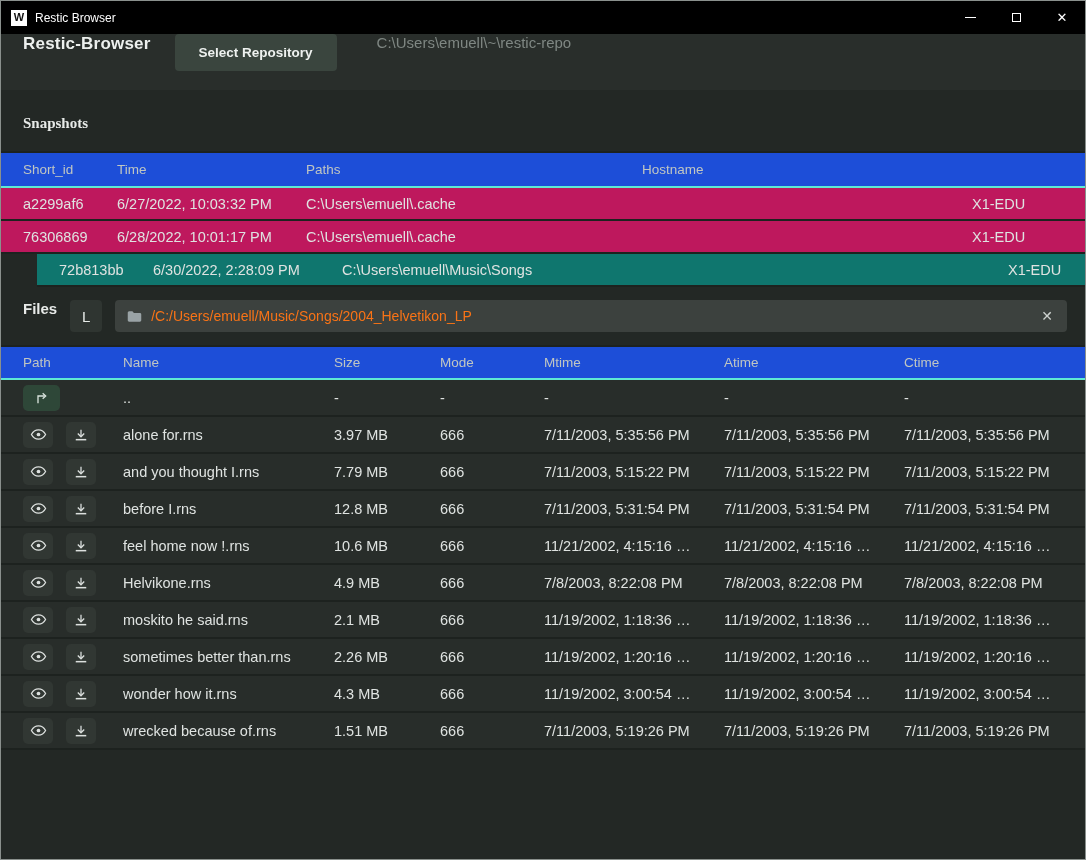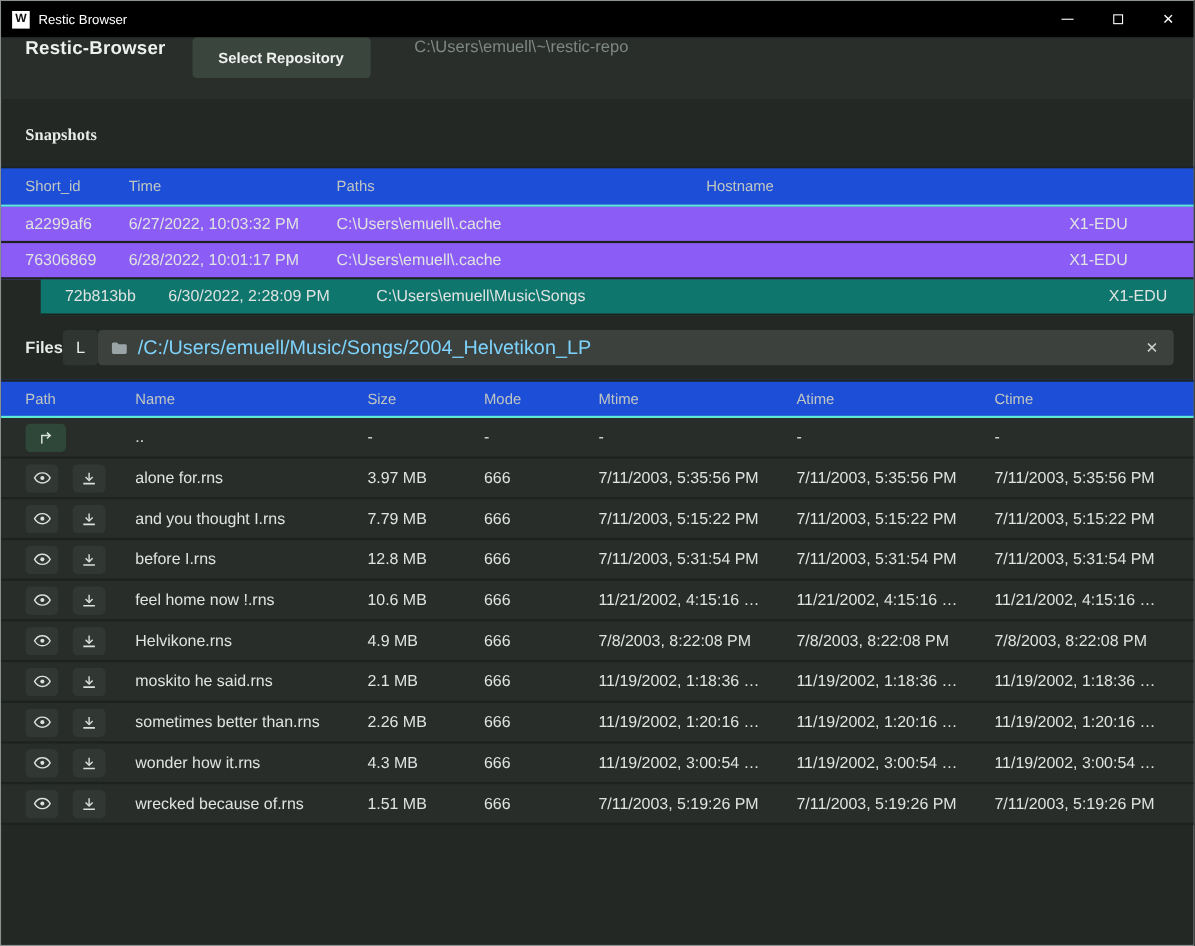--- a/index.html
+++ b/index.html
@@ -61,42 +61,42 @@
     height:37px; background:#1d4ed8;
     display:grid; align-items:center; padding:0 22px;
     color:#c0c6c2; font-size:13.5px;
     border-top:2px solid #1d221f; border-bottom:2px solid #5eead4;
   }
   .snap-grid { grid-template-columns:94px 189px 336px 330px 1fr; }
   .files-grid { grid-template-columns:100px 211px 106px 104px 180px 180px 1fr; }
   .cell { white-space:nowrap; overflow:hidden; padding-right:10px; }
 
   .srow {
-    height:33px; background:#8b5cf6;
+    height:33px; background:#be185d;
     display:grid; align-items:center; padding:0 22px;
     font-size:14.5px; color:#dfe3e1;
     border-bottom:2px solid #1d221f; cursor:pointer;
   }
   .srow.selected { background:#0f766e;margin-left:36px; }
 
   
   .files-bar {
-    display:flex; align-items:center; 
+    display:flex; align-items:flex-start; gap:13px;
     padding:13px 18px 13px 22px;
   }
   .files-label { font-size:15px; font-weight:bold; color:#e7eae8; }
   .square-btn {
     width:32px; height:32px; background:#2f3531; border:none; border-radius:4px;
     color:#e8ece9; font-family:inherit; font-size:15px; display:grid; place-items:center; cursor:pointer;
   }
   .path-bar {
     flex:1; height:32px; background:#3c413e; border-radius:4px;
     display:flex; align-items:center; gap:9px; padding:0 12px;
   }
-  .path-text { color:#7dd3fc; font-size:18px; flex:1; white-space:nowrap; overflow:hidden; }
+  .path-text { color:#f97316; font-size:14px; flex:1; white-space:nowrap; overflow:hidden; }
   .clear-btn {
     background:none; border:none; color:#cdd2cf; font-size:14px; cursor:pointer; padding:0 2px;
   }
 
   
   .fhead { height:35px; }
   .frow {
     height:37px; background:#282d2a;
     display:grid; align-items:center; padding:0 22px;
     font-size:14.5px; color:#dfe3e1;

